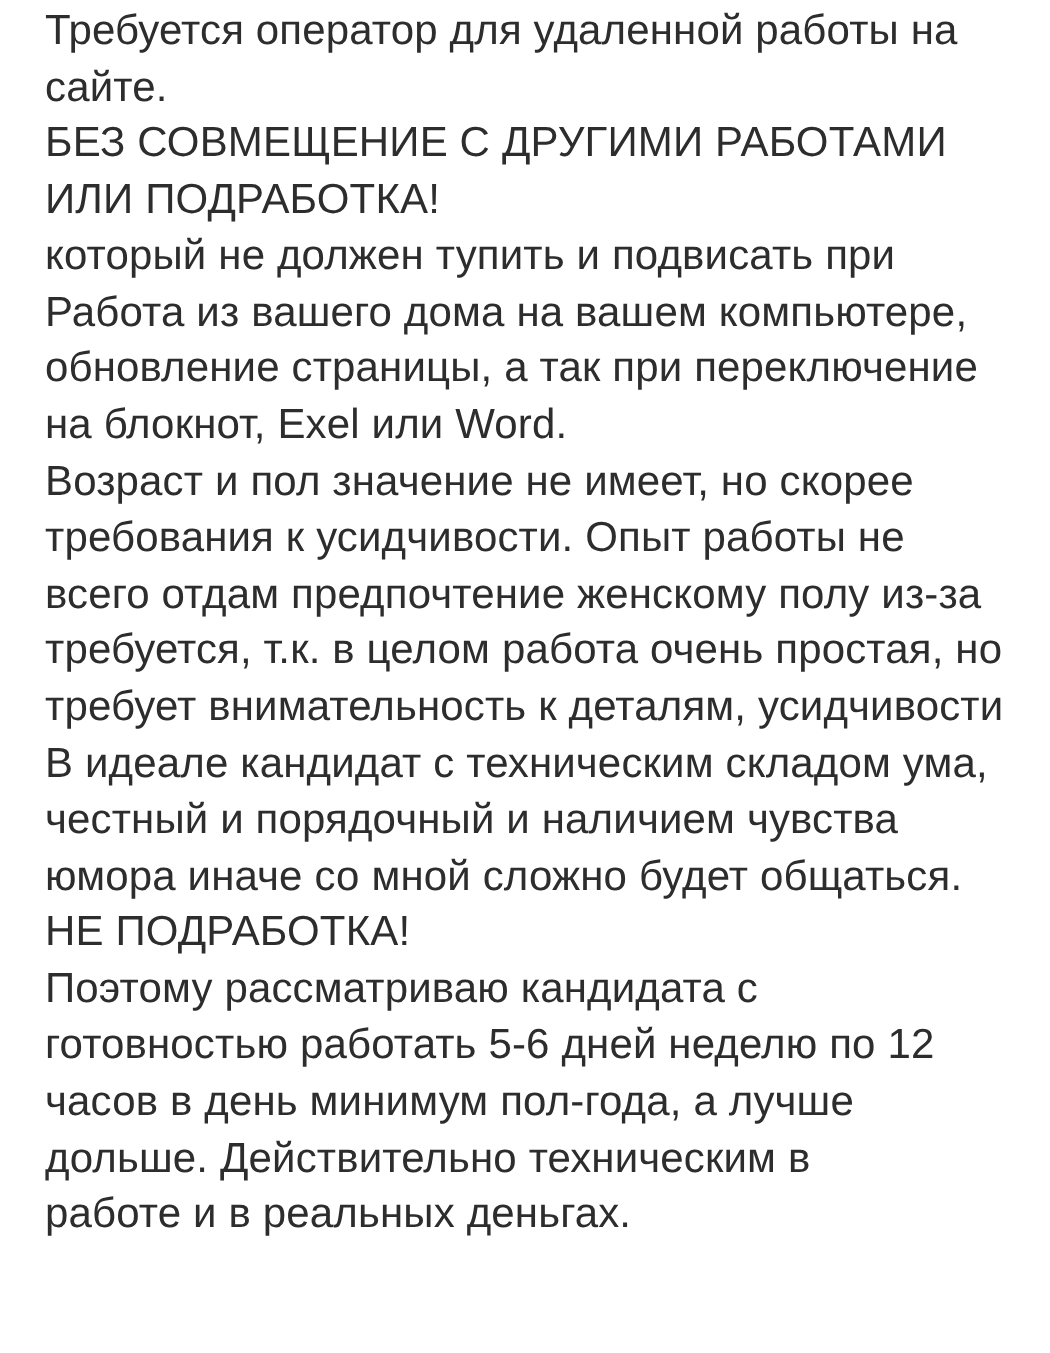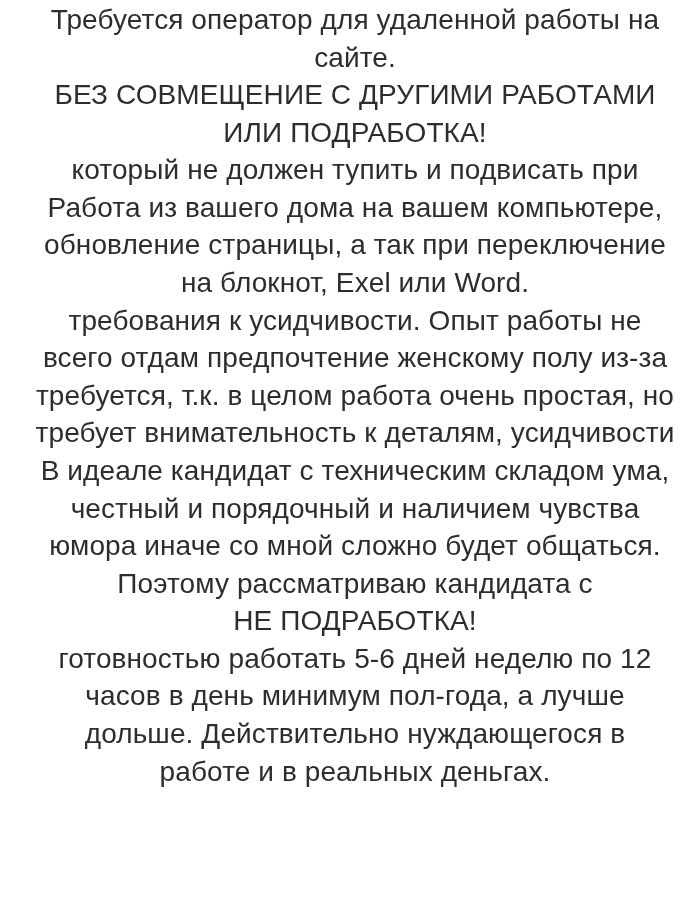--- a/index.html
+++ b/index.html
@@ -17,21 +17,20 @@
   }
   .post-text {
     position: absolute;
     top: 1px;
     left: 30px;
     right: 20px;
     color: #2d2d2d;
     font-size: 28px;
     font-weight: 400;
     letter-spacing: 0.1px;
-    text-align: center;
   }
   .post-text .line {
     display: block;
     height: 37.58px;
     line-height: 37.58px;
     white-space: nowrap;
     overflow: visible;
   }
 </style>
 </head>
@@ -40,27 +39,28 @@
 <div class="page">
   <div class="post-text" style="color: rgb(45, 45, 45);">
       <div class="line">Требуется оператор для удаленной работы на</div>
       <div class="line">сайте.</div>
       <div class="line">БЕЗ СОВМЕЩЕНИЕ С ДРУГИМИ РАБОТАМИ</div>
       <div class="line">ИЛИ ПОДРАБОТКА!</div>
       <div class="line">который не должен тупить и подвисать при</div>
       <div class="line">Работа из вашего дома на вашем компьютере,</div>
       <div class="line">обновление страницы, а так при переключение</div>
       <div class="line">на блокнот, Exel или Word.</div>
+      <div class="line">Возраст и пол значение не имеет, но скорее</div>
       <div class="line">требования к усидчивости. Опыт работы не</div>
       <div class="line">всего отдам предпочтение женскому полу из-за</div>
       <div class="line">требуется, т.к. в целом работа очень простая, но</div>
       <div class="line">требует внимательность к деталям, усидчивости</div>
       <div class="line">В идеале кандидат с техническим складом ума,</div>
       <div class="line">честный и порядочный и наличием чувства</div>
       <div class="line">юмора иначе со мной сложно будет общаться.</div>
+      <div class="line">НЕ ПОДРАБОТКА!</div>
       <div class="line">Поэтому рассматриваю кандидата с</div>
-      <div class="line">НЕ ПОДРАБОТКА!</div>
       <div class="line">готовностью работать 5-6 дней неделю по 12</div>
       <div class="line">часов в день минимум пол-года, а лучше</div>
-      <div class="line">дольше. Действительно нуждающегося в</div>
+      <div class="line">дольше. Действительно техническим в</div>
       <div class="line">работе и в реальных деньгах.</div>
     </div>
 </div>
 
 </body></html>

